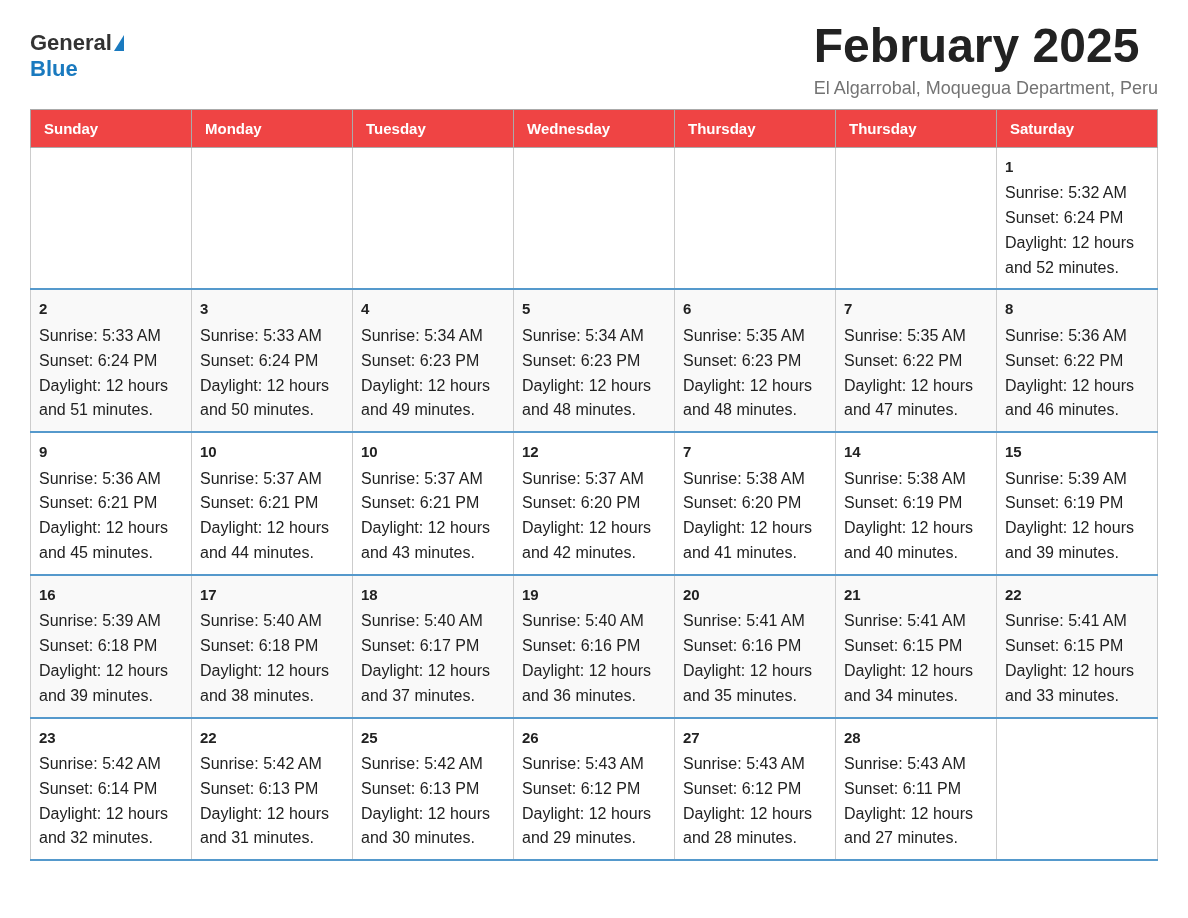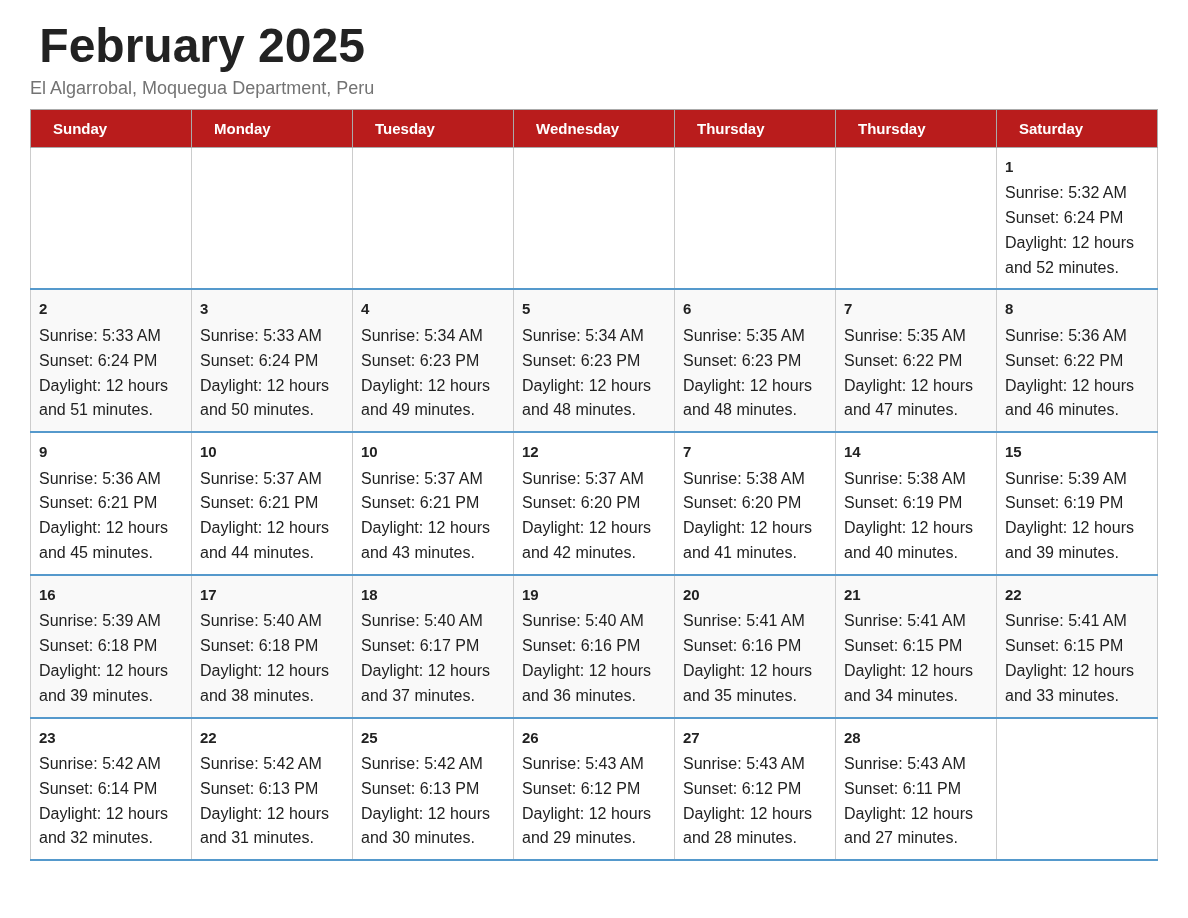--- a/index.html
+++ b/index.html
@@ -40,44 +40,44 @@
       border-bottom: 16px solid #1a7abf;
       display: inline-block;
       margin-left: 2px;
       vertical-align: middle;
     }
     .logo-top-row {
       display: flex;
       align-items: center;
     }
     .title-area {
-      text-align: center;
+      text-align: left;
     }
     .month-title {
       font-size: 48px;
       font-weight: bold;
       color: #222;
       line-height: 1.1;
     }
     .location-title {
       font-size: 18px;
       color: #737373;
       margin-top: 5px;
     }
     .calendar-table {
       width: 100%;
       border-collapse: collapse;
       table-layout: fixed;
     }
     .calendar-table thead tr th {
-      background-color: #b91c1c;
+      background-color: #ef4444;
       color: #fff;
       font-size: 15px;
       font-weight: bold;
-      padding: 10px 22px;
+      padding: 10px 13px;
       text-align: left;
       border: 1px solid #aaa;
     }
     .calendar-table tbody tr {
       border-bottom: 2px solid #5599cc;
     }
     .calendar-table tbody tr td {
       vertical-align: top;
       padding: 8px 8px;
       border: 1px solid #ccc;
@@ -104,20 +104,27 @@
       background: #fff;
     }
     .calendar-table tbody tr:nth-child(even) td {
       background: #f9f9f9;
     }
   </style>
 </head>
 <body>
 
 <div class="header-area">
+  <div class="logo">
+    <div class="logo-top-row">
+      <span class="logo-general">General</span>
+      <span class="logo-triangle"></span>
+    </div>
+    <span class="logo-blue">Blue</span>
+  </div>
   <div class="title-area">
     <div class="month-title">February 2025</div>
     <div class="location-title">El Algarrobal, Moquegua Department, Peru</div>
   </div>
 </div>
 
 <table class="calendar-table">
   <thead>
     <tr>
     <th>Sunday</th>

